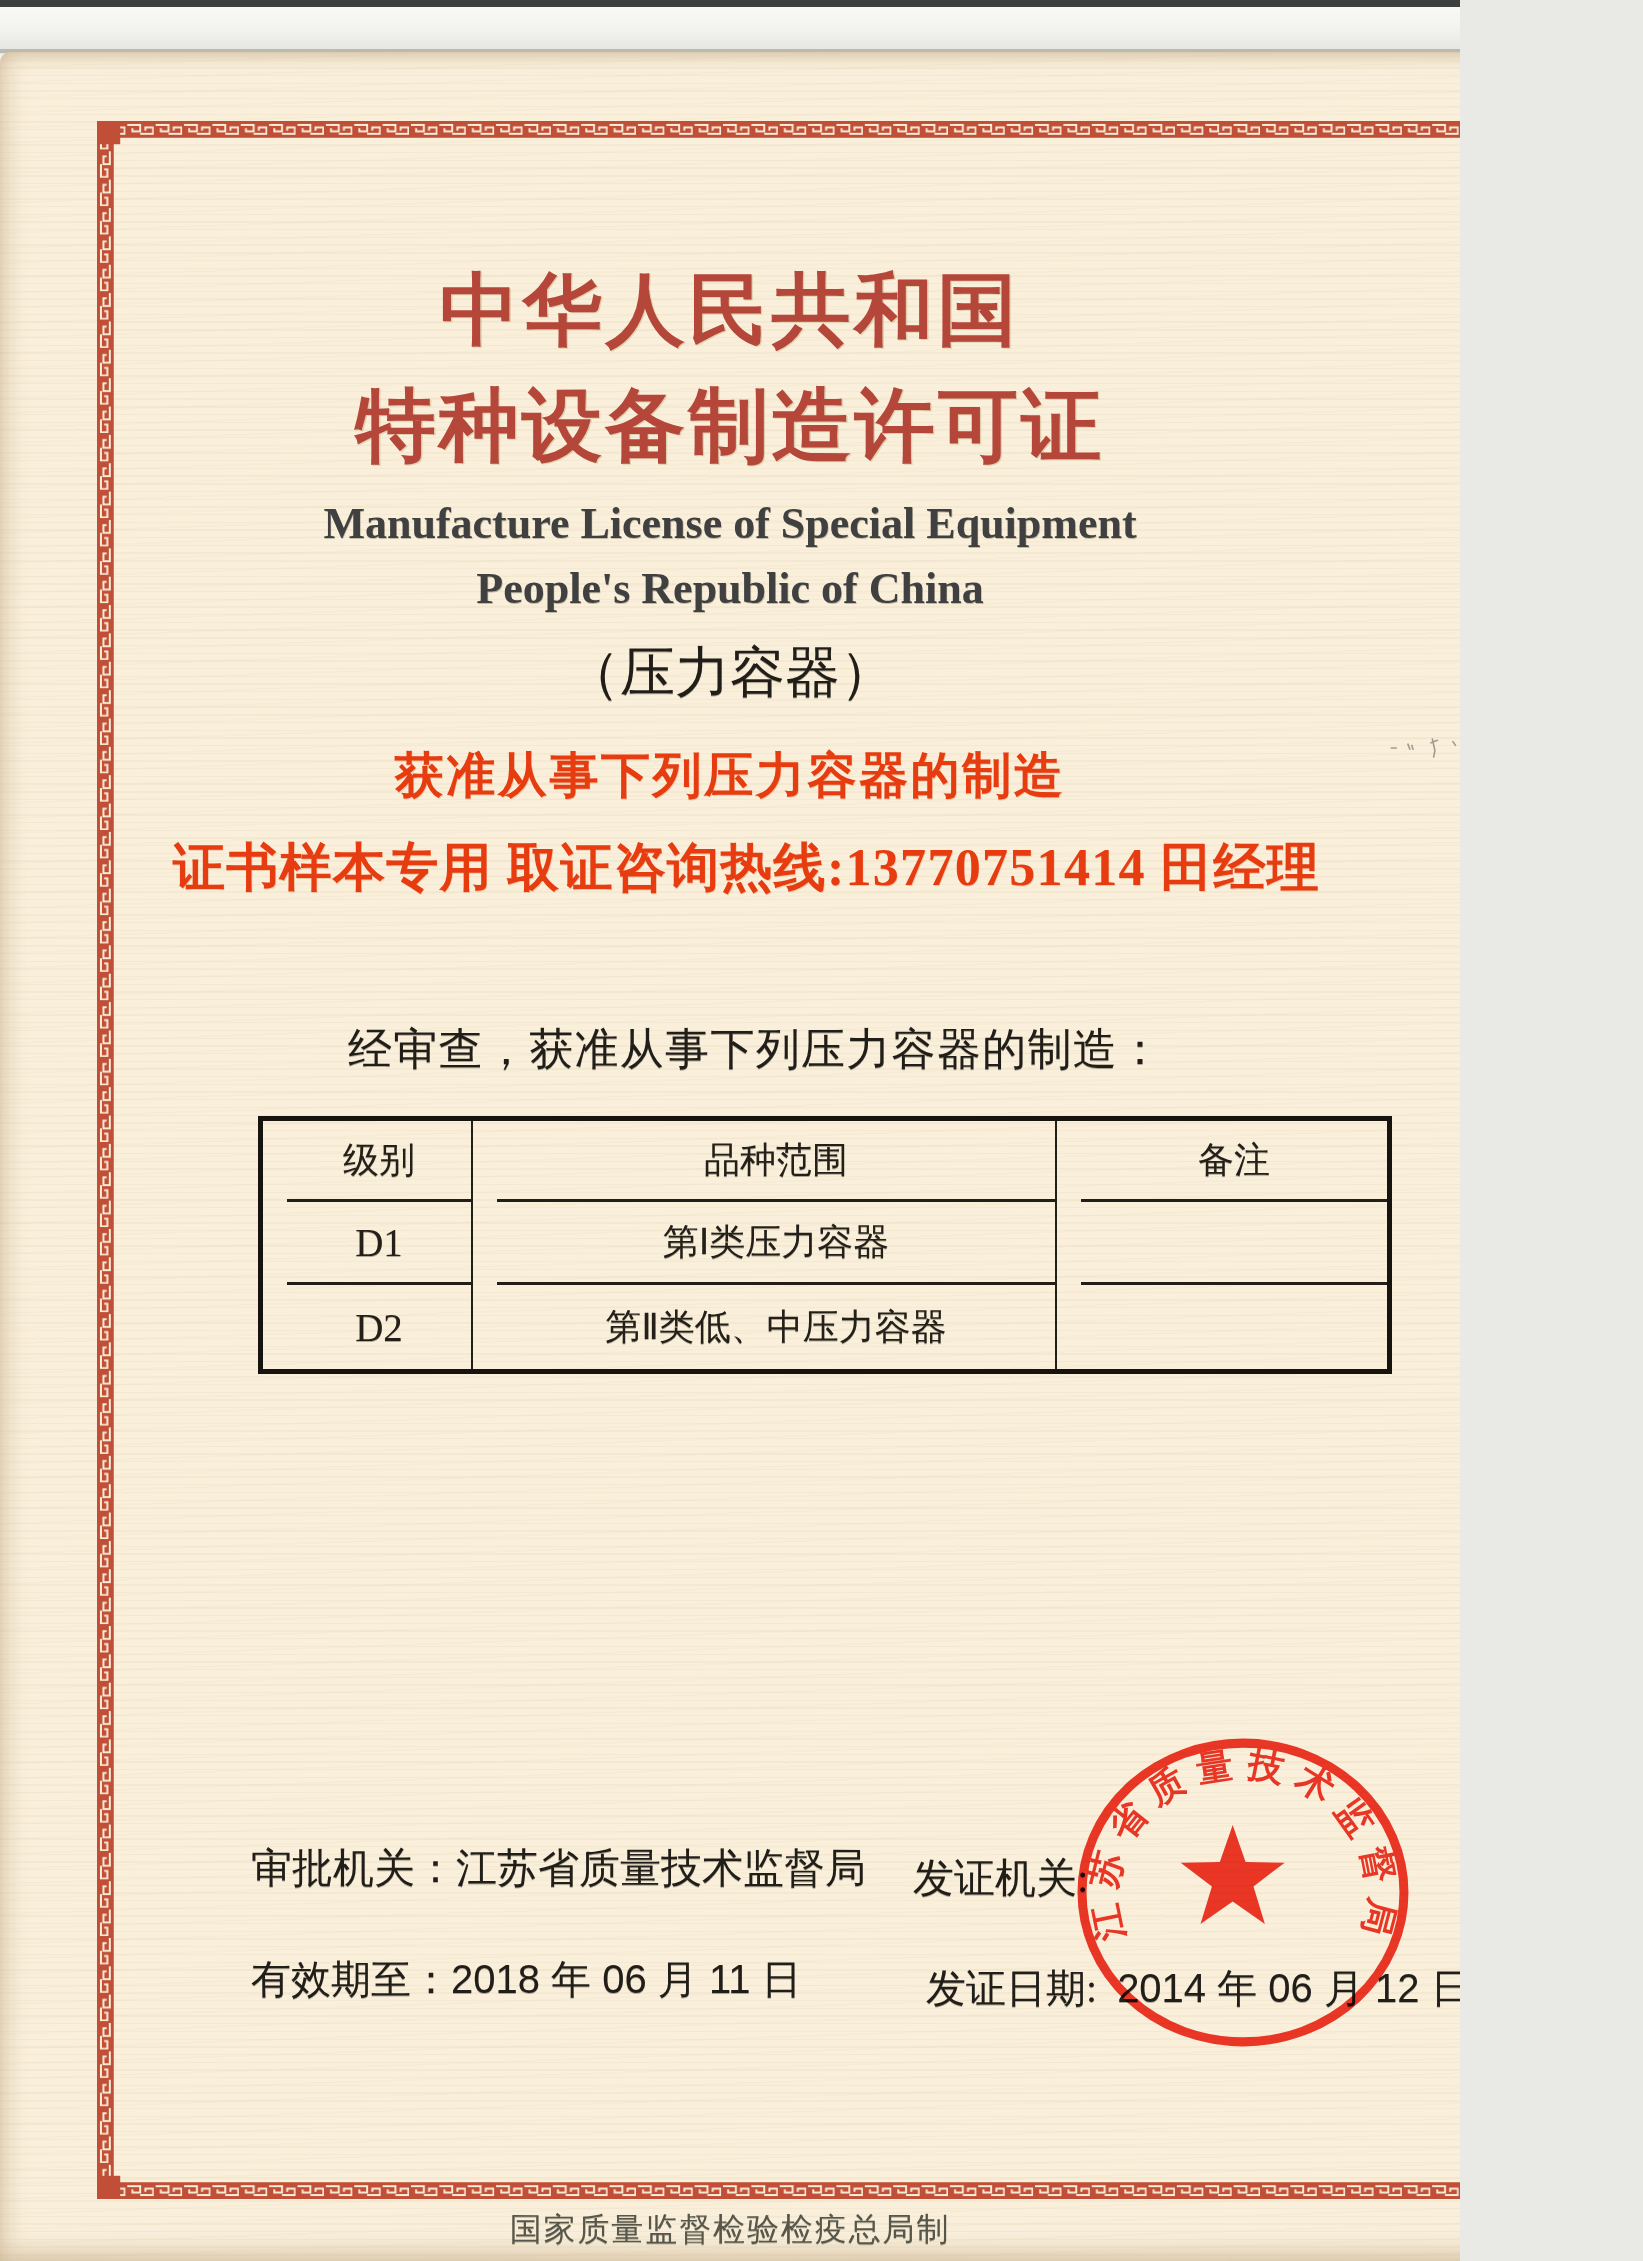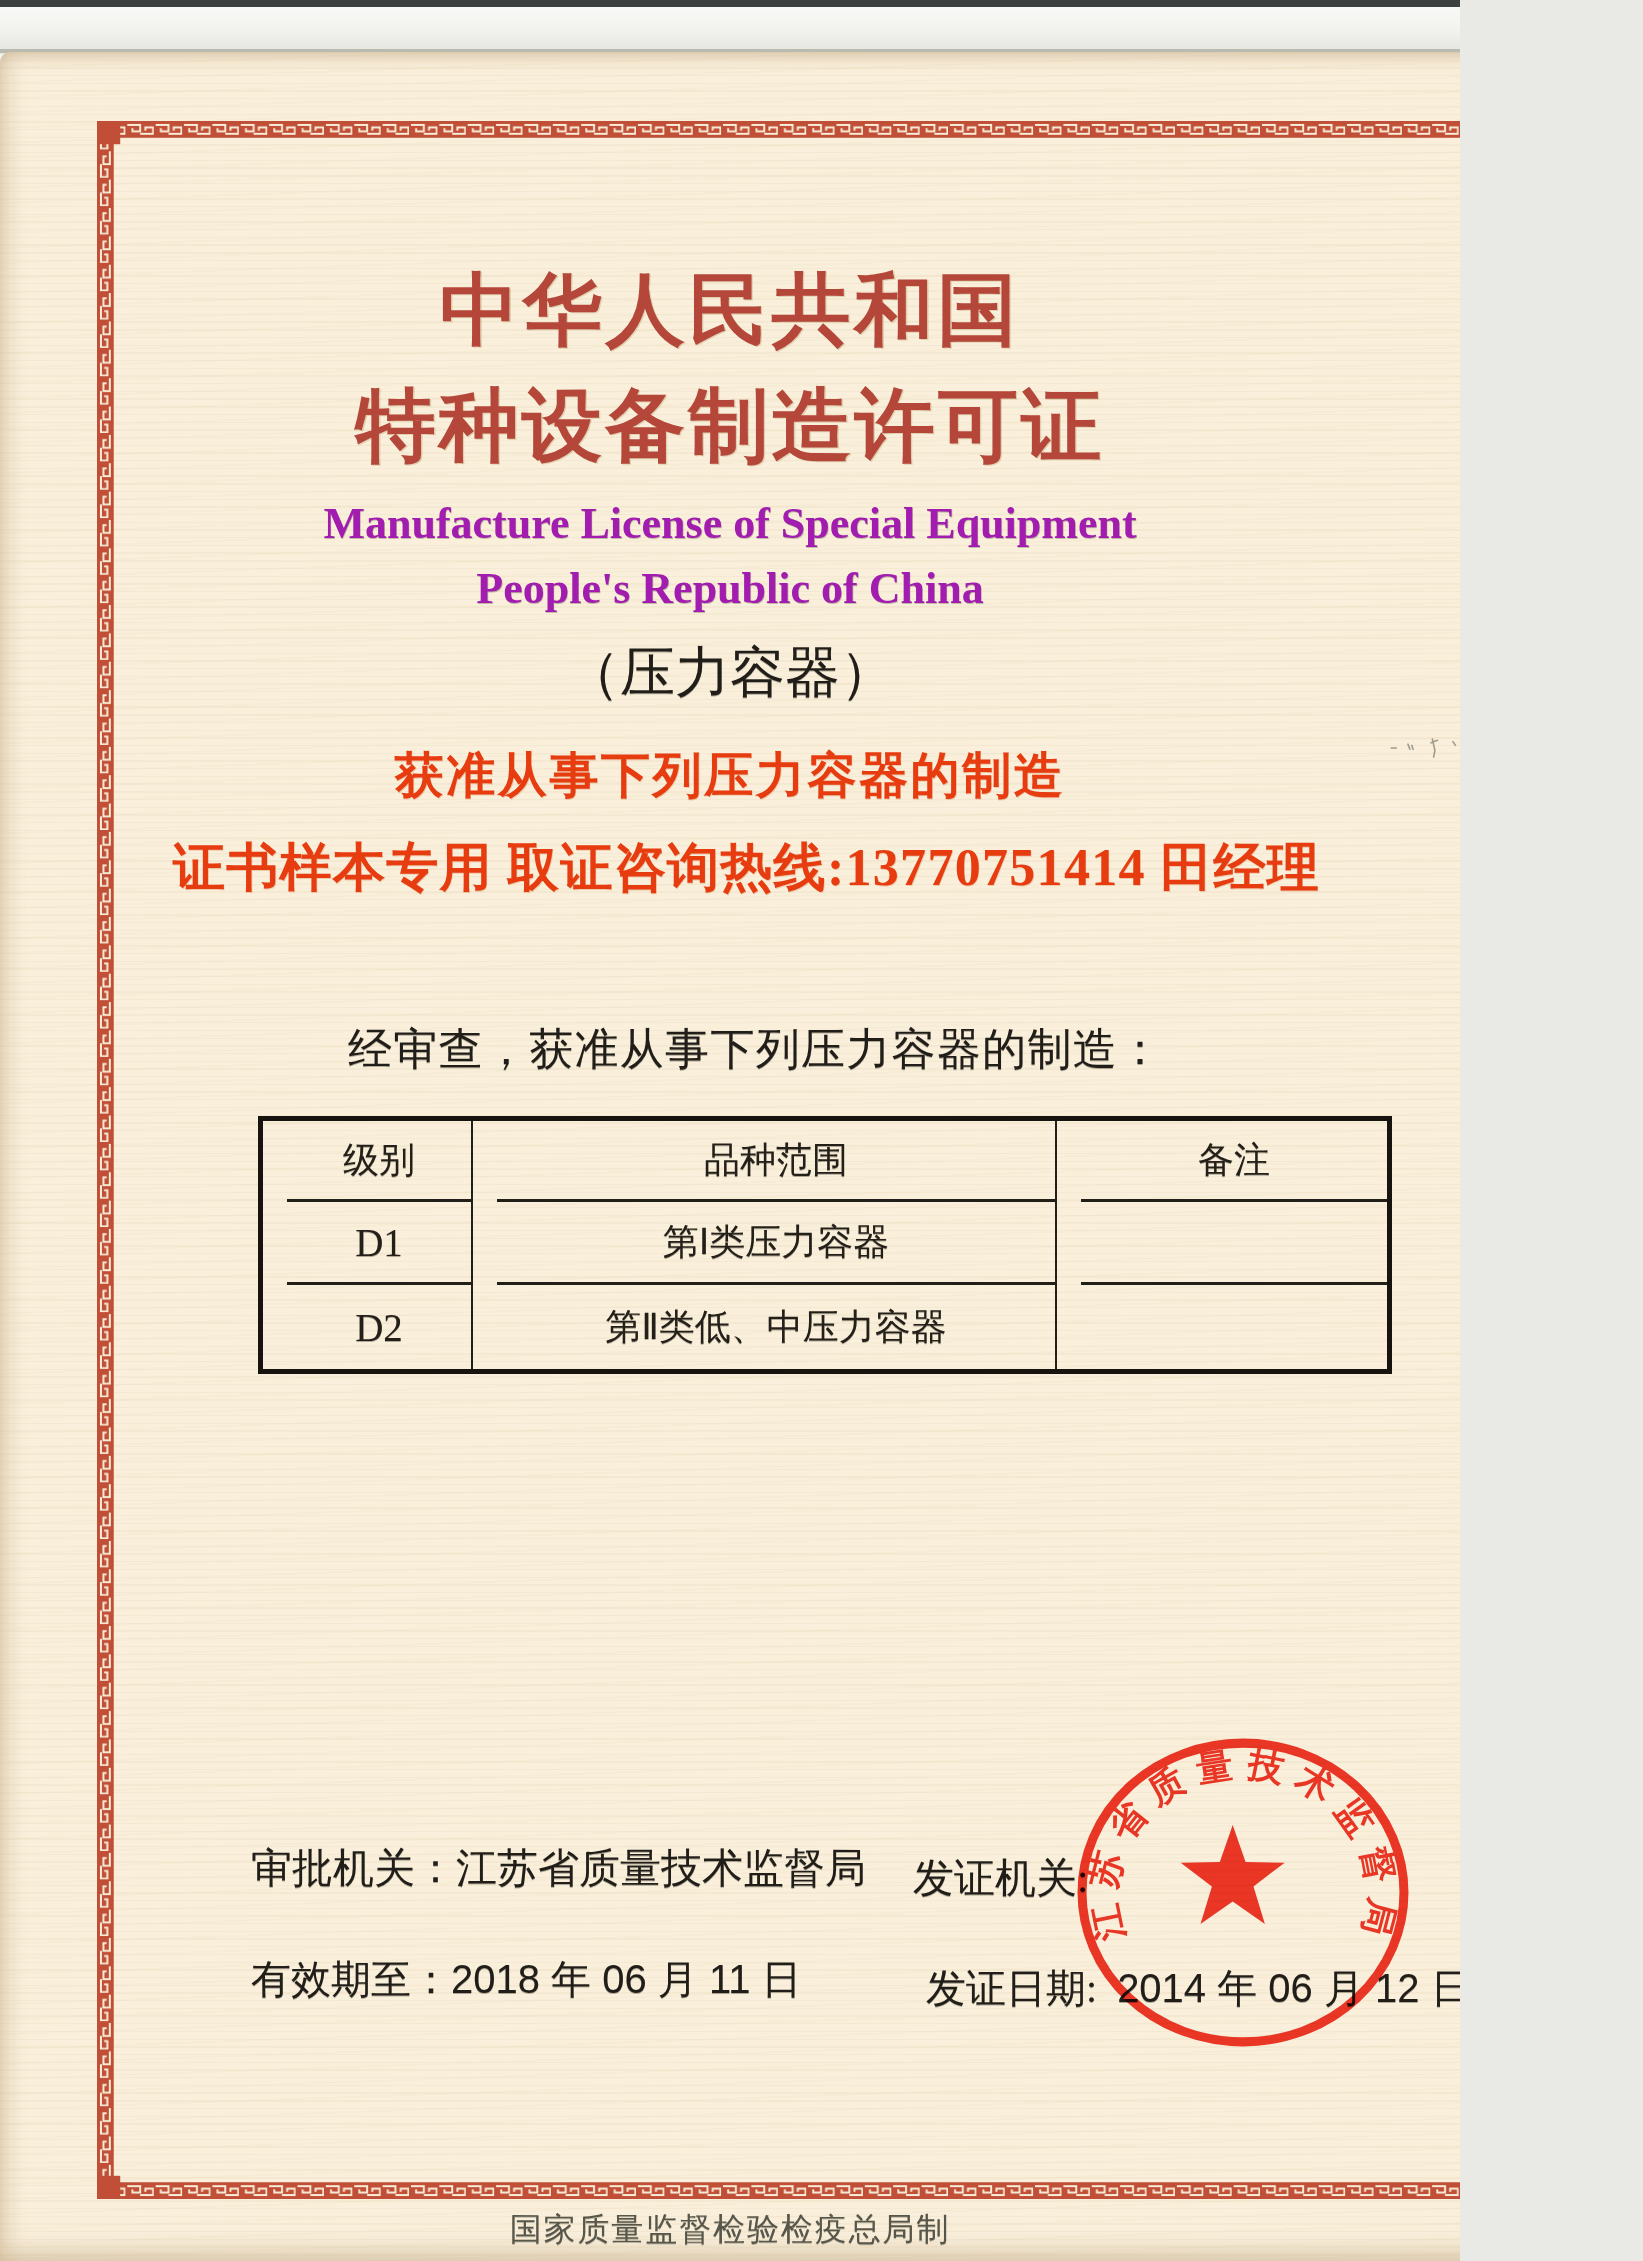--- a/index.html
+++ b/index.html
@@ -24,21 +24,21 @@
       repeating-linear-gradient(180deg, rgba(205,180,135,.10) 0 1.3px, rgba(0,0,0,0) 1.3px 7.7px),
       repeating-linear-gradient(178deg, rgba(220,195,150,.07) 0 1.9px, rgba(0,0,0,0) 1.9px 15px);}
 
   .abs{position:absolute;}
   .center{left:0;right:0;text-align:center;}
   .cjk-black{color:#211e19;text-shadow:0 0.6px 0.6px rgba(40,40,30,.35);}
 
   .title-cn{font-weight:700;color:#b5473a;text-shadow:1.3px 1.3px 0 rgba(150,120,50,.25);white-space:nowrap;}
   .title1{top:258px;font-size:79px;letter-spacing:3.9px;}
   .title2{top:373px;font-size:80px;letter-spacing:3.2px;}
-  .title-en{font-weight:700;color:#a21caf;font-size:44px;white-space:nowrap;text-shadow:0.6px 0.6px 0 rgba(60,60,40,.3);}
+  .title-en{font-weight:700;color:#404040;font-size:44px;white-space:nowrap;text-shadow:0.6px 0.6px 0 rgba(60,60,40,.3);}
   .en1{top:498px;}
   .en2{top:563px;}
   .sub-cn{top:636px;font-size:55px;font-weight:400;}
 
   .red-line{color:#e63c10;font-weight:600;white-space:nowrap;text-shadow:0.6px 0.6px 0 rgba(200,90,30,.25);}
   .red1{top:743px;font-size:49px;letter-spacing:2.6px;}
   .red2{top:833px;font-size:52px;letter-spacing:1.3px;padding-left:33px;}
 
   .intro{top:1020px;left:348px;font-size:44px;letter-spacing:1.3px;white-space:nowrap;}
 

